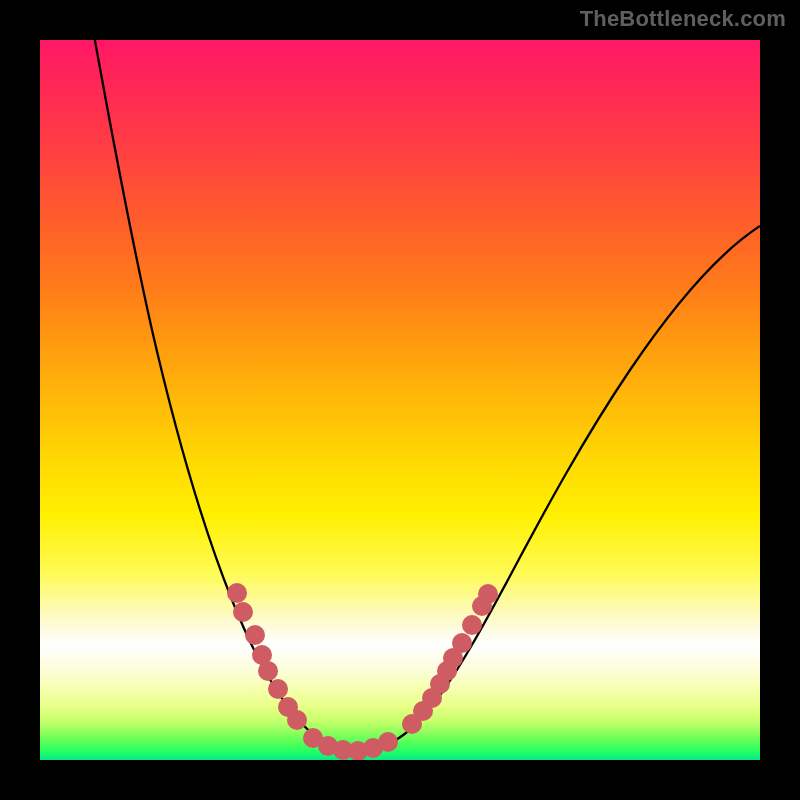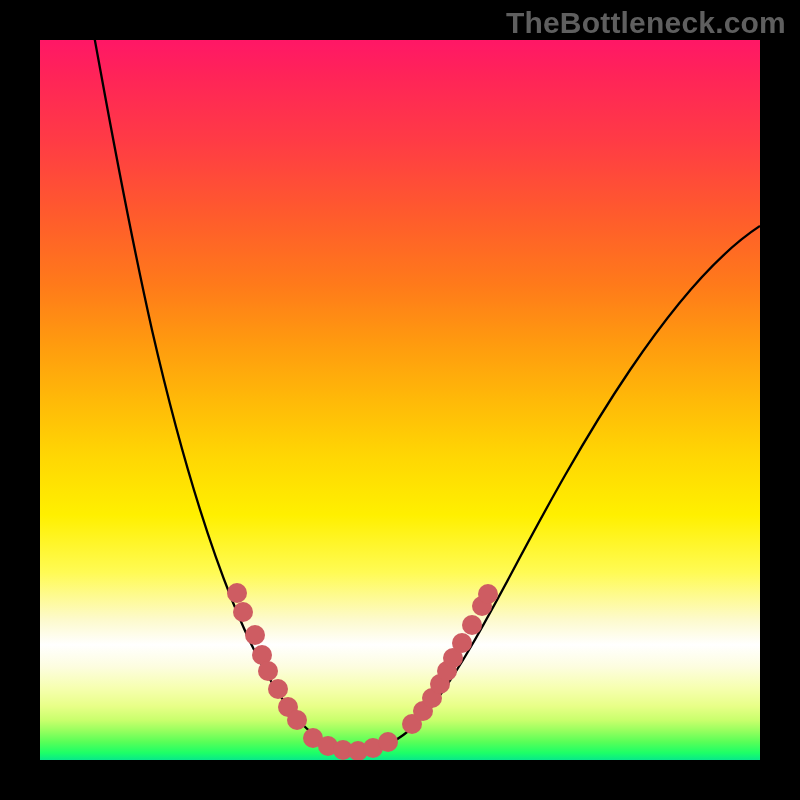--- a/index.html
+++ b/index.html
@@ -8,21 +8,21 @@
     position: relative;
     width: 800px;
     height: 800px;
     background: #000;
   }
   .watermark {
     position: absolute;
     top: 6px;
     right: 14px;
     font-family: Arial, Helvetica, sans-serif;
-    font-size: 30px;
+    font-size: 22px;
     font-weight: 600;
     color: #5f5f5f;
     letter-spacing: 0.2px;
     z-index: 50;
   }
   .plot {
     position: absolute;
     left: 40px;
     top: 40px;
     width: 720px;

